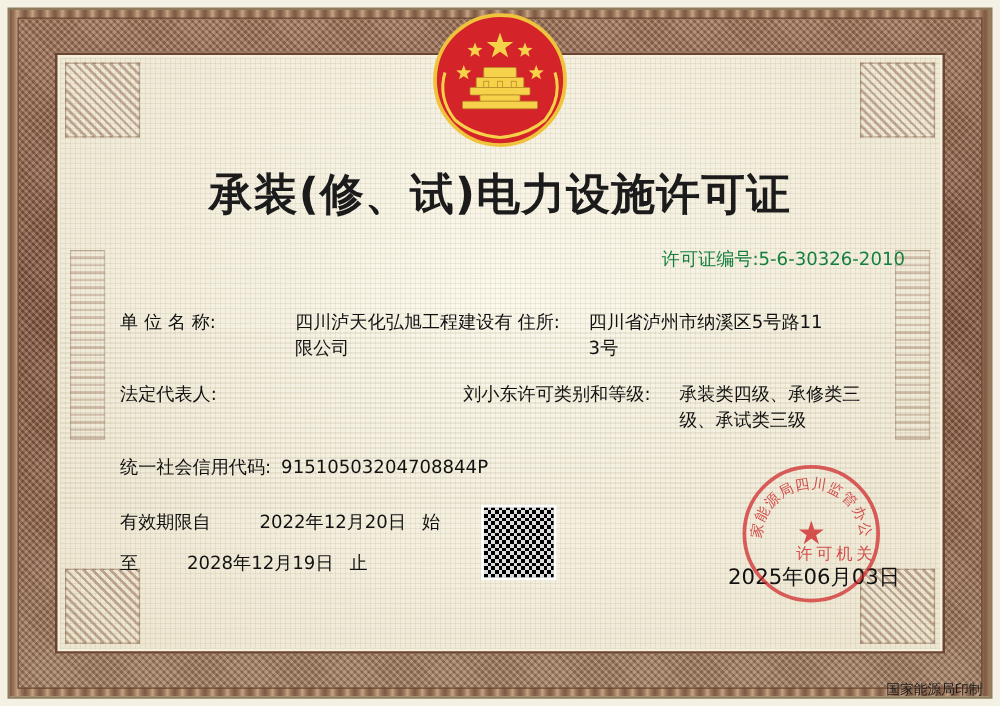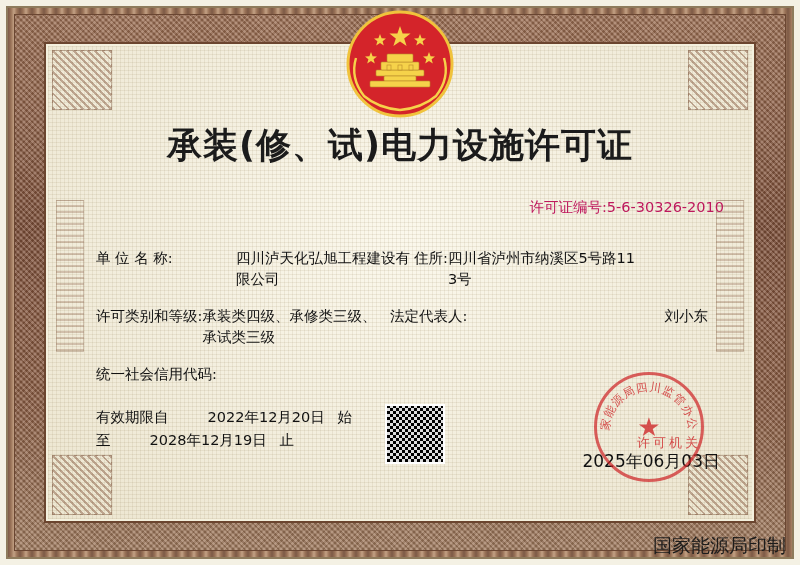--- a/index.html
+++ b/index.html
@@ -115,37 +115,37 @@
     top: 8px;
     transform: translateX(-50%);
     width: 120px;
     height: 112px;
     z-index: 6;
   }
 
   
   .title {
     position: absolute;
-    top: 122px;
+    top: 132px;
     left: 0; right: 0;
     text-align: center;
     font-size: 35px;
     font-weight: bold;
     letter-spacing: 1px;
     color: #1b1b1b;
     font-family: "DejaVu Sans", "Liberation Sans", sans-serif;
     z-index: 5;
   }
 
   .cert-no {
     position: absolute;
     top: 198px;
     right: 76px;
     font-size: 14.5px;
-    color: #be185d;
+    color: #15803d;
     z-index: 5;
     margin-left: 16px;
   }
 
   
   .body {
     position: absolute;
     left: 96px;
     top: 248px;
     width: 612px;
@@ -167,39 +167,39 @@
 
   .lbl {
     white-space: nowrap;
     flex: none;
   }
   .val {
     margin-left: 0;
     word-break: break-all;
   }
   .val.w1 { width: 178px; }
-  .val.w2 { width: 190px; }
+  .val.w2 { width: 190px; padding-left: 23px; }
 
   .row-credit { margin-bottom: 30px; }
   .row-credit .val { margin-left: 8px; }
 
   
   .validity {
     position: absolute;
     left: 96px;
     top: 408px;
     width: 340px;
     font-size: 14.5px;
     color: #111;
     z-index: 5;
   }
   .validity .vrow {
     display: flex;
     align-items: center;
-    margin-bottom: 4px;
+    margin-bottom: 14px;
   }
   .validity .vlbl { white-space: nowrap; }
   .validity .vdate {
     margin-left: 10px;
     min-width: 122px;
     padding-left: 29px;
   }
   .validity .vend { margin-left: 8px; }
 
   
@@ -269,21 +269,21 @@
     font-size: 11.5px;
     font-family: "DejaVu Sans", "Liberation Sans", sans-serif;
     letter-spacing: 1px;
   }
 
   
   .footer {
     position: absolute;
     right: 14px;
     bottom: 6px;
-    font-size: 19px;
+    font-size: 11px;
     color: #1c1c1c;
     z-index: 8;
     margin-left: 12px;
   }
 </style>
 </head>
 <body>
 
 <div class="certificate">
 
@@ -337,33 +337,34 @@
         <span class="lbl">单 位 名 称:</span>
         <span class="val w1">四川泸天化弘旭工程建设有限公司</span>
       </div>
       <div class="col col-right">
         <span class="lbl">住所:</span>
         <span class="val w2">四川省泸州市纳溪区5号路113号</span>
       </div>
     </div>
 
     <div class="row">
+      <div class="col col-left">
+        <span class="lbl">法定代表人:</span>
+        <span class="val">刘小东</span>
+      </div>
       <div class="col col-right">
         <span class="lbl">许可类别和等级:</span>
         <span class="val w2">承装类四级、承修类三级、承试类三级</span>
       </div>
-      <div class="col col-left">
-        <span class="lbl">法定代表人:</span>
-        <span class="val">刘小东</span>
-      </div>
     </div>
 
     <div class="row row-credit">
       <div class="col">
         <span class="lbl">统一社会信用代码:</span>
+        <span class="val">91510503204708844P</span>
       </div>
     </div>
 
   </div>
 
   <div class="validity">
     <div class="vrow">
       <span class="vlbl">有效期限自</span>
       <span class="vdate">2022年12月20日</span>
       <span class="vend">始</span>

